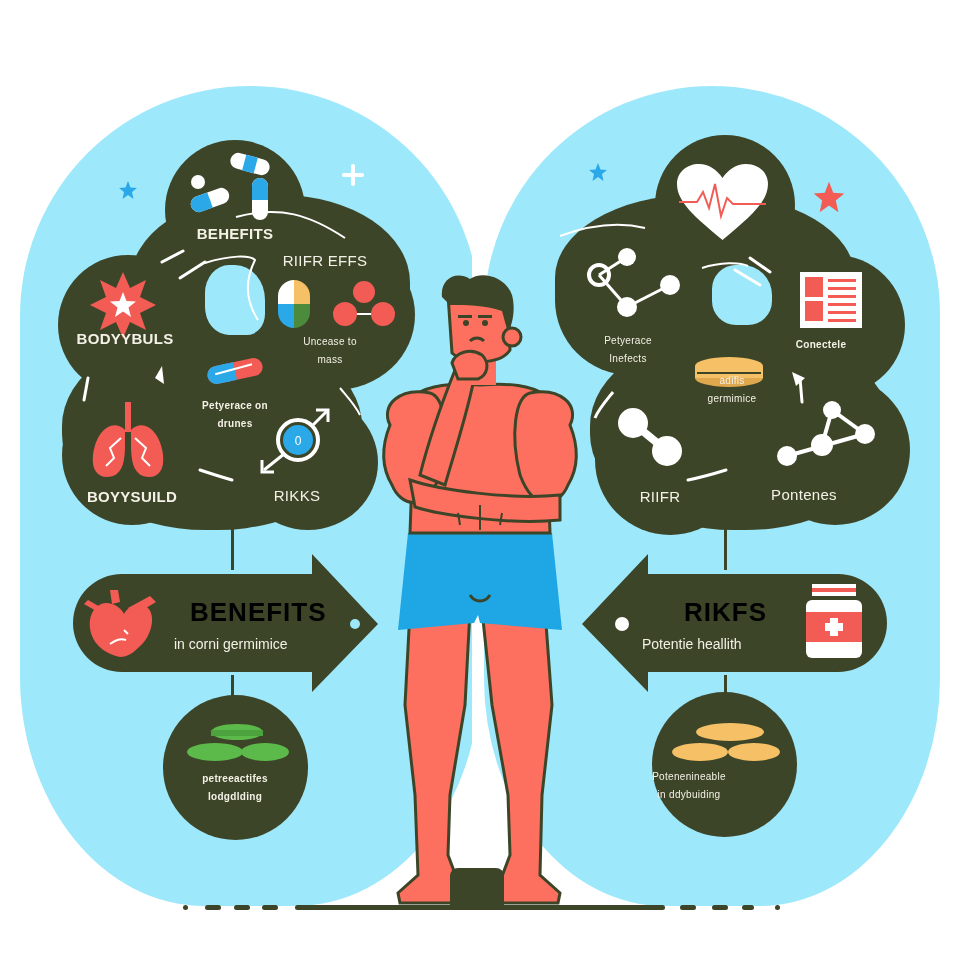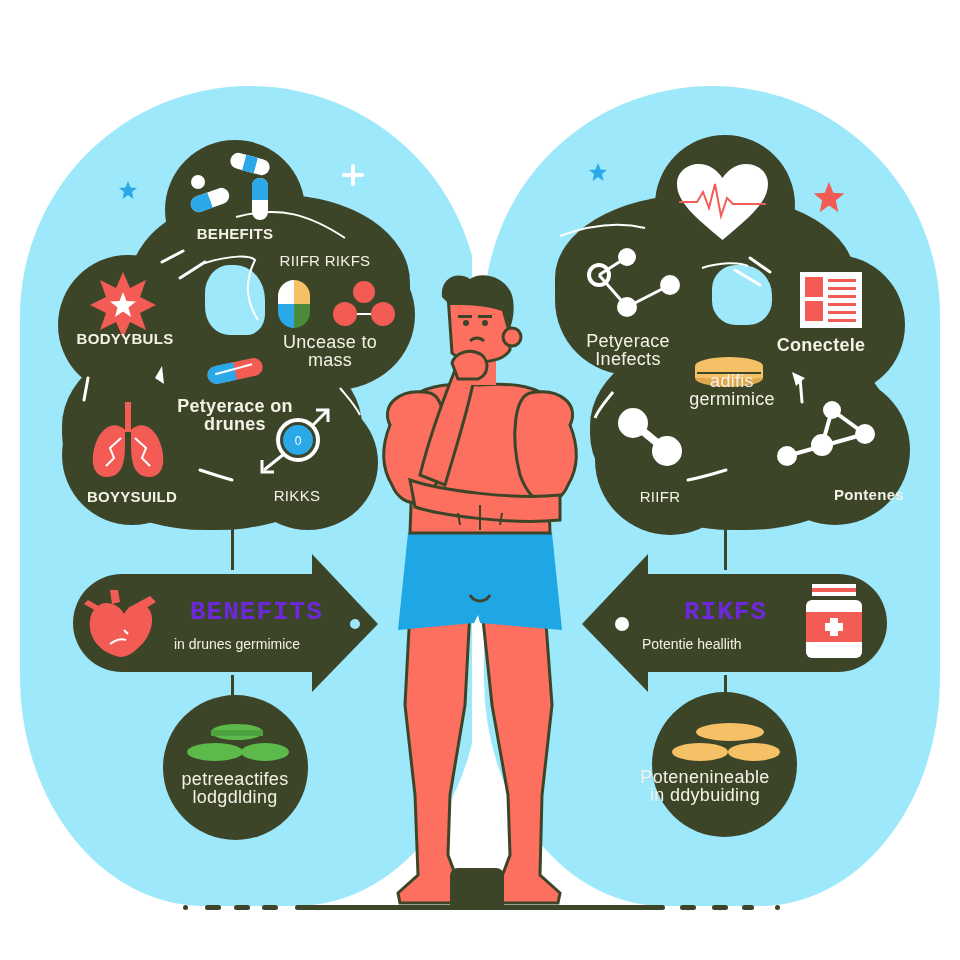--- a/index.html
+++ b/index.html
@@ -9,22 +9,22 @@
   .bg-lobe { position: absolute; background: #9ee8fb; }
   .lobe-left { left: 20px; top: 86px; width: 460px; height: 820px;
                border-radius: 230px 230px 40% 40% / 230px 230px 28% 28%; }
   .lobe-right { left: 484px; top: 86px; width: 456px; height: 820px;
                 border-radius: 230px 230px 40% 40% / 230px 230px 28% 28%; }
   .pole { position: absolute; left: 472px; top: 250px; width: 12px; height: 640px; background: #ffffff; }
   .blob { position: absolute; background: #3d4528; border-radius: 50%; }
   .label { position: absolute; color: #f4f1e6; font-weight: bold; text-align: center;
            letter-spacing: 0.3px; white-space: nowrap; }
   .label.sm { font-size: 15px; }
-  .label.md { font-size: 18px; line-height: 18px; }
-  .arrow-text-big { position: absolute; color: #6d28d9; font-weight: bold; font-size: 26px; letter-spacing: 1px; font-family: Liberation Mono, monospace; }
+  .label.md { font-size: 10px; line-height: 18px; }
+  .arrow-text-big { position: absolute; color: #000000; font-weight: bold; font-size: 26px; letter-spacing: 1px; }
   .arrow-text-sub { position: absolute; color: #f4f1e6; font-weight: bold; font-size: 14px; }
   .connector { position: absolute; width: 3px; background: #3d4528; }
   .ground { position: absolute; top: 905px; height: 5px; background: #3d4528; border-radius: 3px; }
   svg { position: absolute; overflow: visible; }
 </style>
 </head>
 <body>
 
 <div class="bg-lobe lobe-left"></div>
 <div class="bg-lobe lobe-right"></div>
@@ -85,21 +85,21 @@
       </g>
   </svg>
   <div class="label sm" style="left:180px;top:225px;width:110px">BEHEFITS</div>
 
   <svg style="left:88px;top:270px" width="70" height="70" viewBox="0 0 70 70">
     <polygon points="35,2 42,18 58,10 52,27 68,35 52,43 58,60 42,52 35,68 28,52 12,60 18,43 2,35 18,27 12,10 28,18" fill="#f25c54"></polygon>
     <polygon points="35,22 38.5,31 48,31.5 40.5,37.5 43,47 35,41.5 27,47 29.5,37.5 22,31.5 31.5,31" fill="#fff"></polygon>
   </svg>
   <div class="label sm" style="left:70px;top:330px;width:110px">BODYYBULS</div>
 
-  <div class="label sm" style="left:275px;top:252px;width:100px;font-weight:normal">RIIFR RIKFS</div>
+  <div class="label sm" style="left:275px;top:252px;width:100px;font-weight:normal">RIIFR EFFS</div>
   <svg style="left:276px;top:278px" width="36" height="52" viewBox="0 0 36 52">
     <clipPath id="capclip">
         <rect x="2" y="2" width="32" height="48" rx="16"></rect>
       </clipPath>
     <g clip-path="url(#capclip)">
         <rect x="2" y="2" width="16" height="24" fill="#fff"></rect>
         <rect x="18" y="2" width="16" height="24" fill="#f5c066"></rect>
         <rect x="2" y="26" width="16" height="24" fill="#2aa8e8"></rect>
         <rect x="18" y="26" width="16" height="24" fill="#4c8a3c"></rect>
       </g>
@@ -224,42 +224,42 @@
 
   <svg style="left:775px;top:400px" width="105" height="70" viewBox="0 0 105 70">
     <line x1="57" y1="10" x2="47" y2="45" stroke="#fff" stroke-width="4"></line>
     <line x1="57" y1="10" x2="90" y2="34" stroke="#fff" stroke-width="4"></line>
     <line x1="12" y1="56" x2="90" y2="34" stroke="#fff" stroke-width="4"></line>
     <circle cx="57" cy="10" r="9" fill="#fff"></circle>
     <circle cx="47" cy="45" r="11" fill="#fff"></circle>
     <circle cx="90" cy="34" r="10" fill="#fff"></circle>
     <circle cx="12" cy="56" r="10" fill="#fff"></circle>
   </svg>
-  <div class="label sm" style="left:824px;top:486px;width:90px;font-weight:bold">Pontenes</div>
+  <div class="label sm" style="left:759px;top:486px;width:90px;font-weight:normal">Pontenes</div>
 </div>
 
 <div class="connector" style="left:231px;top:510px;height:60px"></div>
 <div class="connector" style="left:231px;top:675px;height:30px"></div>
 <div class="connector" style="left:724px;top:510px;height:60px"></div>
 <div class="connector" style="left:724px;top:675px;height:30px"></div>
 
 <div>
   <svg style="left:62px;top:552px" width="318" height="142" viewBox="0 0 318 142">
     <path d="M60 22 L 250 22 L 250 2 L 316 72 L 250 140 L 250 120 L 60 120 A 49 49 0 0 1 60 22 Z" fill="#3d4528"></path>
     <circle cx="293" cy="72" r="5" fill="#9ee8fb"></circle>
   </svg>
   <svg style="left:80px;top:582px" width="80" height="80" viewBox="0 0 80 80">
     <path d="M40 75 C 18 70, 8 55, 10 38 C 12 25, 22 18, 32 22 C 38 24, 42 28, 44 32 C 48 24, 60 18, 68 26 C 76 34, 72 55, 58 66 C 52 72, 46 75, 40 75 Z" fill="#f25c54"></path>
     <path d="M32 22 L 30 8 L 38 8 L 40 20" fill="#f25c54"></path>
     <path d="M48 26 L 70 14 L 76 20 L 56 32" fill="#f25c54"></path>
     <path d="M8 18 L 22 26 L 18 30 L 4 22" fill="#f25c54"></path>
     <path d="M30 62 C 36 58, 40 56, 46 58 M 44 48 L 48 52" stroke="#fff" stroke-width="2" fill="none"></path>
   </svg>
   <div class="arrow-text-big" style="left:190px;top:597px">BENEFITS</div>
-  <div class="arrow-text-sub" style="left:174px;top:636px;font-weight:normal">in drunes germimice</div>
+  <div class="arrow-text-sub" style="left:174px;top:636px;font-weight:normal">in corni germimice</div>
 </div>
 
 <div>
   <svg style="left:580px;top:552px" width="318" height="142" viewBox="0 0 318 142">
     <path d="M258 22 L 68 22 L 68 2 L 2 72 L 68 140 L 68 120 L 258 120 A 49 49 0 0 0 258 22 Z" fill="#3d4528"></path>
     <circle cx="42" cy="72" r="7" fill="#fff"></circle>
   </svg>
   <div class="arrow-text-big" style="left:684px;top:597px">RIKFS</div>
   <div class="arrow-text-sub" style="left:642px;top:636px;font-weight:normal">Potentie heallith</div>
   <svg style="left:806px;top:582px" width="56" height="78" viewBox="0 0 56 78">
@@ -272,32 +272,32 @@
   </svg>
 </div>
 
 <div class="blob" style="left:163px;top:695px;width:145px;height:145px"></div>
 <svg style="left:185px;top:722px" width="105" height="42" viewBox="0 0 105 42">
   <ellipse cx="52" cy="10" rx="26" ry="8" fill="#5cba4a"></ellipse>
   <rect x="26" y="8" width="52" height="6" fill="#4ca23c"></rect>
   <ellipse cx="30" cy="30" rx="28" ry="9" fill="#5cba4a"></ellipse>
   <ellipse cx="80" cy="30" rx="24" ry="9" fill="#5cba4a"></ellipse>
 </svg>
-<div class="label md" style="left:172px;top:770px;width:126px;font-weight:normal">
+<div class="label md" style="left:172px;top:770px;width:126px;font-weight:bold">
   <div>petreeactifes</div>
   <div>lodgdlding</div>
 </div>
 
 <div class="blob" style="left:652px;top:692px;width:145px;height:145px"></div>
 <svg style="left:670px;top:720px" width="110" height="45" viewBox="0 0 110 45">
   <ellipse cx="60" cy="12" rx="34" ry="9" fill="#f5c066"></ellipse>
   <ellipse cx="30" cy="32" rx="28" ry="9" fill="#f5c066"></ellipse>
   <ellipse cx="84" cy="32" rx="26" ry="9" fill="#f5c066"></ellipse>
 </svg>
-<div class="label md" style="left:630px;top:768px;width:150px;font-weight:normal">
+<div class="label md" style="left:614px;top:768px;width:150px;font-weight:normal">
   <div>Potenenineable</div>
   <div>in ddybuiding</div>
 </div>
 
 <svg style="left:370px;top:275px" width="220" height="640" viewBox="0 0 220 640">
 
   <path d="M40 335 L 100 335 L 95 430 L 80 520 L 78 580 L 90 612 L 95 628 L 30 628 L 28 618 L 48 600 L 45 520 L 35 430 Z" fill="#fd6f5f" stroke="#3d4528" stroke-width="3"></path>
   <path d="M112 335 L 175 335 L 182 430 L 172 520 L 170 600 L 190 618 L 188 628 L 123 628 L 128 612 L 140 580 L 138 520 L 122 430 Z" fill="#fd6f5f" stroke="#3d4528" stroke-width="3"></path>
 
   <path d="M38 258 L 182 258 L 192 355 L 110 348 L 108 340 L 104 348 L 28 355 Z" fill="#1ea7e4"></path>

